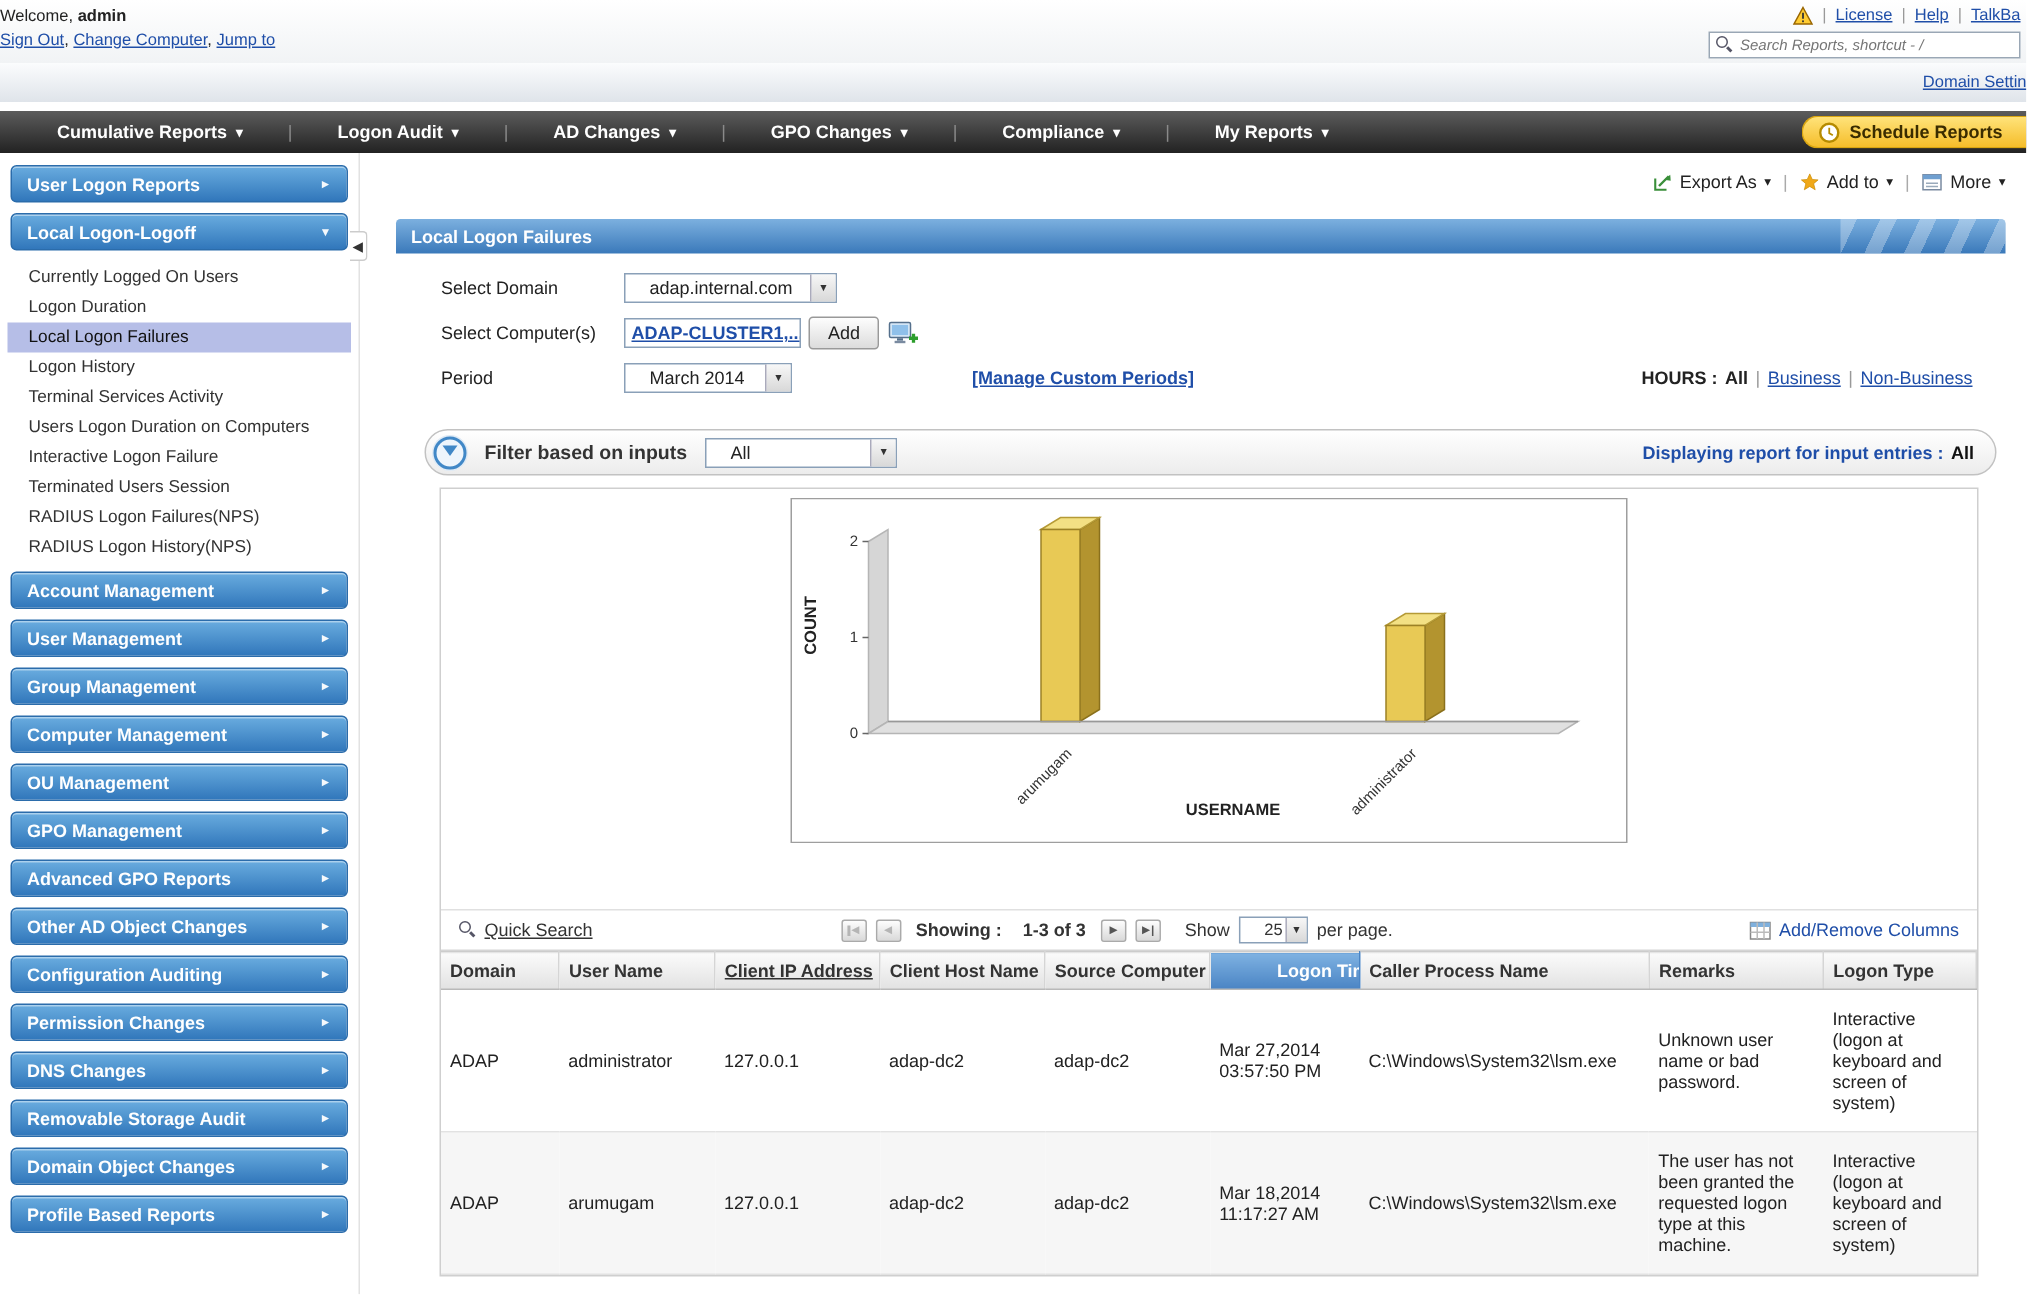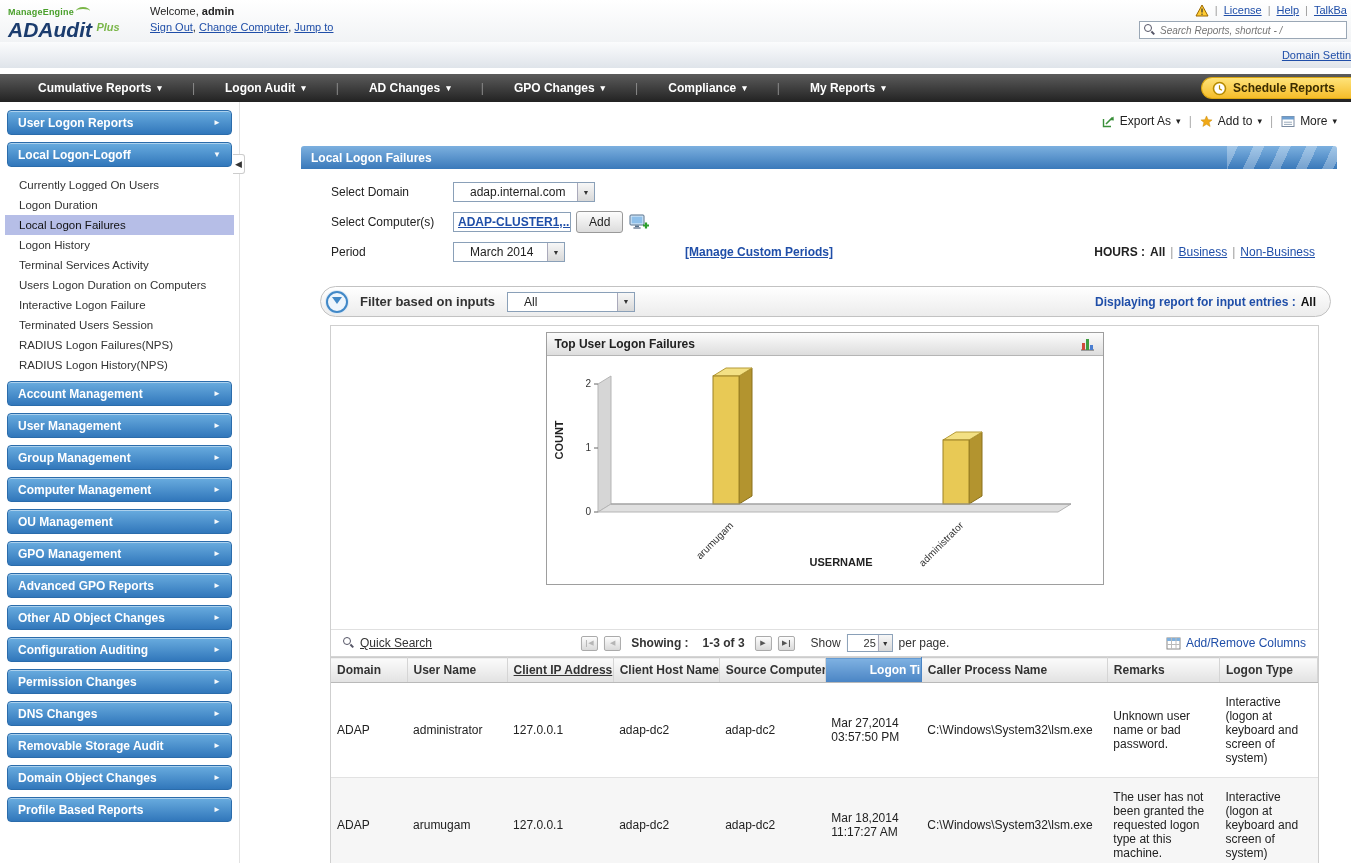--- a/index.html
+++ b/index.html
@@ -36,21 +36,21 @@
 
   
   .menubar{height:28px;background:linear-gradient(#5c5c5c,#222);display:flex;align-items:center;color:#fff;padding-left:8px;position:relative;}
   .menu-items{display:flex;align-items:center;flex:1;}
   .menu-item{font-size:12px;font-weight:bold;padding:0 30px;display:flex;gap:6px;align-items:center;cursor:pointer;white-space:nowrap;}
   .menu-sep{color:#8a8a8a;font-size:12px;}
   .caret{font-size:9px;}
   .schedule-btn{position:absolute;right:0;top:3px;height:22px;background:linear-gradient(#ffe37a,#f5bd2a);border:1px solid #d9a511;border-right:none;border-radius:12px 0 0 12px;display:flex;align-items:center;gap:6px;padding:0 16px 0 10px;font-size:12px;font-weight:bold;color:#3a2c00;cursor:pointer;}
 
   
-  .page{display:flex;height:761px;position:relative;gap:37px;}
+  .page{display:flex;height:761px;position:relative;}
   .sidebar{width:240px;background:#fff;padding:8px 5px 0;overflow:hidden;border-right:1px solid #e2e2e2;flex:none;}
   .side-btn{height:25px;margin:0 2px 7px;border-radius:4px;background:linear-gradient(#69acdf,#3177bb);border:1px solid #2b6cab;color:#fff;font-size:12px;font-weight:bold;display:flex;align-items:center;justify-content:space-between;padding:0 10px;cursor:pointer;box-shadow:inset 0 1px 0 rgba(255,255,255,.45);white-space:nowrap;}
   .side-arrow{font-size:8px;opacity:.95;}
   .side-sub{padding:1px 0 6px;}
   .side-sub-item{font-size:11.5px;color:#333;padding:4px 4px 4px 14px;cursor:pointer;white-space:nowrap;}
   .side-sub-item.selected{background:#b6bee7;color:#111;}
   .collapse-handle{position:absolute;left:233px;top:52px;font-size:9px;color:#333;background:#fff;border:1px solid #ccc;border-left:none;padding:4px 2px;cursor:pointer;border-radius:0 3px 3px 0;z-index:5;}
 
   
   .main{flex:1;overflow:hidden;background:#fff;padding:0 14px 0 24px;position:relative;}
@@ -106,24 +106,20 @@
   .sort-caret{font-size:9px;margin-left:2px;}
   td{padding:12px 6px;border-bottom:1px solid #e2e2e2;vertical-align:middle;color:#222;word-wrap:break-word;}
   tbody tr:nth-child(even) td{background:#f6f6f6;}
 </style>
 </head>
 <body>
 
 <div id="app">
 
   <div class="topbar">
-    <div class="logo">
-      <div><span class="me">ManageEngine</span><span class="leaf"></span></div>
-      <div><span class="ad">ADAudit</span> <span class="plus">Plus</span></div>
-    </div>
     <div class="welcome-block">
       <div class="welcome-line"><span>Welcome, </span><span class="wuser">admin</span></div>
       <div class="session-links"><span class="link">Sign Out</span>, <span class="link">Change Computer</span>, <span class="link">Jump to</span></div>
     </div>
     <div class="top-right">
       <div class="util-row">
         <span style="display:inline-flex;">
             <svg width="14" height="13" viewBox="0 0 14 13">
               <path d="M7 1l6 11H1z" fill="#ffcc33" stroke="#996600"></path>
               <rect x="6.4" y="4.5" width="1.2" height="4" fill="#333"></rect>
@@ -367,31 +363,20 @@
           <span class="fs-arrow">▼</span>
         </div>
         <span class="display-info">
           <span class="di-label">Displaying report for input entries :</span>
           <b class="di-value">All</b>
         </span>
       </div>
 
       <div class="content-panel">
         <div class="chart-box">
-          <div class="chart-title-bar">
-            <span>Top User Logon Failures</span>
-            <span class="chart-mini">
-                <svg width="15" height="14" viewBox="0 0 15 14">
-                  <line x1="1" y1="13" x2="14" y2="13" stroke="#555"></line>
-                  <rect x="2" y="6" width="3" height="7" fill="#d04a3a"></rect>
-                  <rect x="6" y="2" width="3" height="11" fill="#3f9e3f"></rect>
-                  <rect x="10" y="8" width="3" height="5" fill="#4a7ed0"></rect>
-                </svg>
-              </span>
-          </div>
           <svg id="chart-svg" width="556" height="228" viewBox="0 0 556 228">
               <polygon points="51,28 64,20 64,148 51,156" fill="#d6d6d6" stroke="#b5b5b5"></polygon>
               <polygon points="64,148 524,148 511,156 51,156" fill="#e0e0e0" stroke="#b5b5b5"></polygon>
               <line x1="51" y1="156" x2="47" y2="156" stroke="#666"></line>
               <text x="44" y="159" text-anchor="end" font-size="10" fill="#333" font-family="Liberation Sans, sans-serif">0</text>
               <line x1="51" y1="92" x2="47" y2="92" stroke="#666"></line>
               <text x="44" y="95" text-anchor="end" font-size="10" fill="#333" font-family="Liberation Sans, sans-serif">1</text>
               <line x1="51" y1="28" x2="47" y2="28" stroke="#666"></line>
               <text x="44" y="31" text-anchor="end" font-size="10" fill="#333" font-family="Liberation Sans, sans-serif">2</text>
               <polygon points="192,20 205,12 205,140 192,148" fill="#b3942f" stroke="#8a701c"></polygon>

